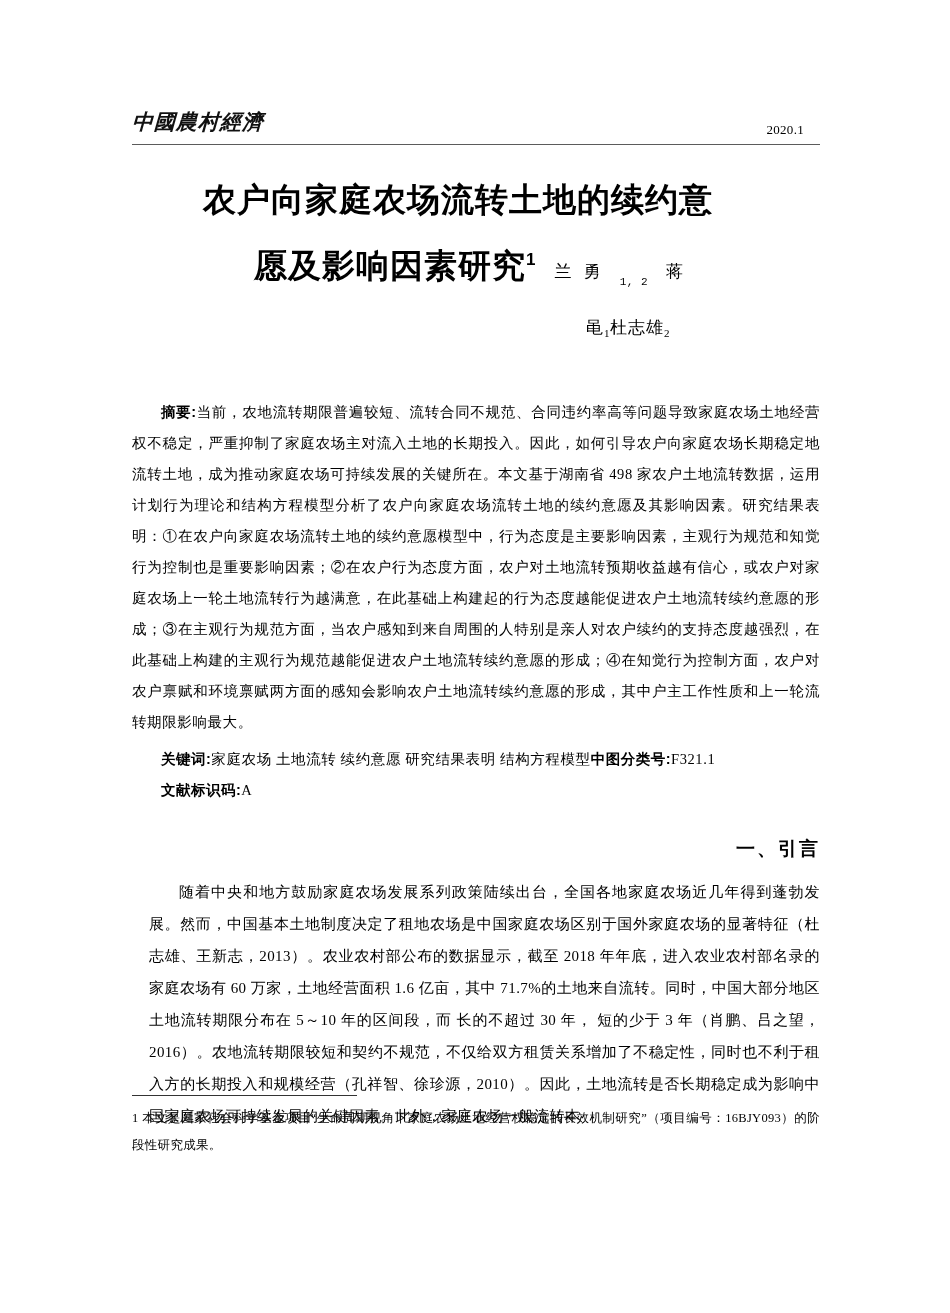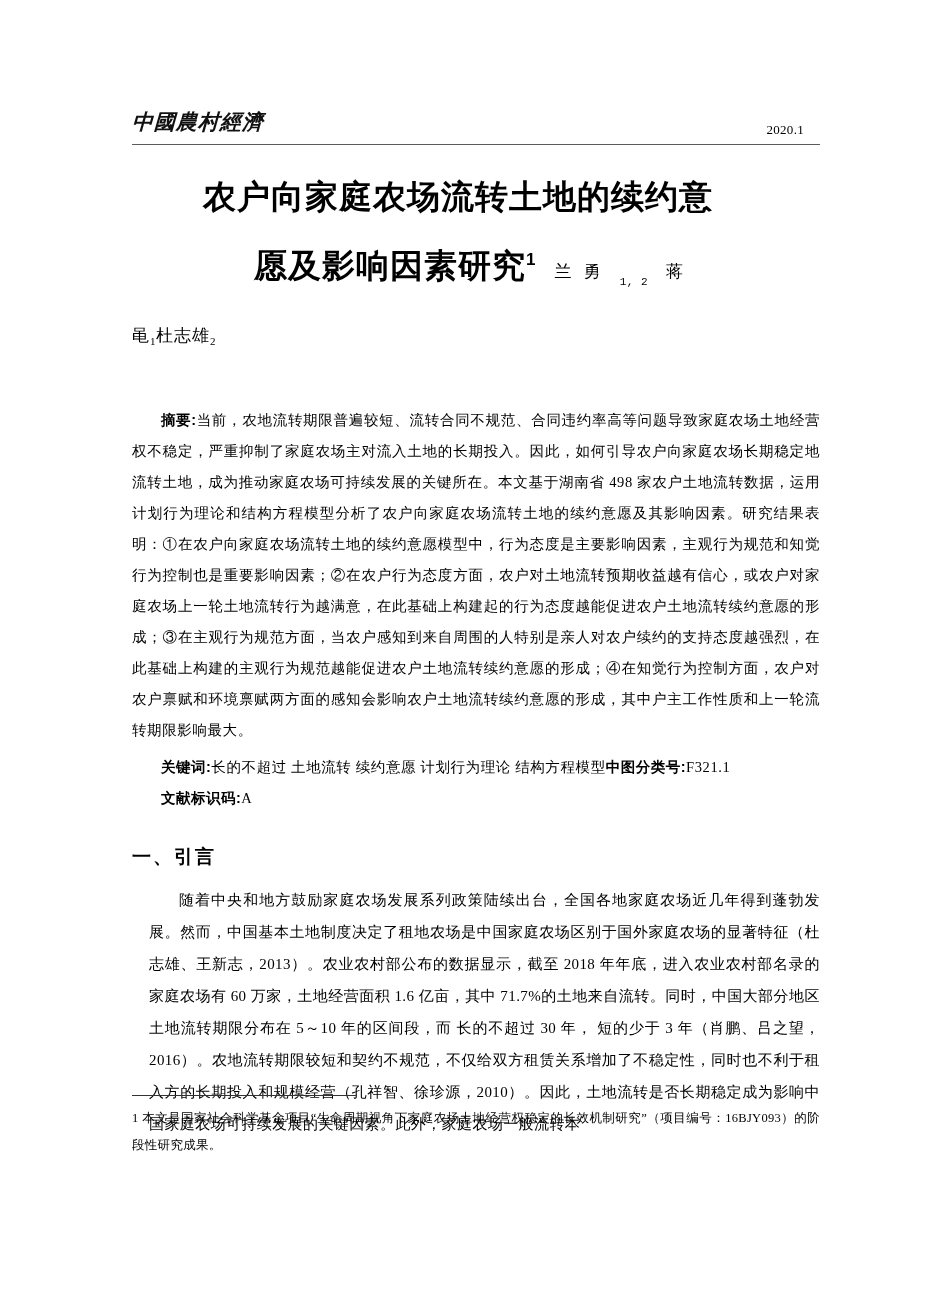--- a/index.html
+++ b/index.html
@@ -67,45 +67,45 @@
     text-align: center;
   }
   .title-line {
     font-family: "Liberation Sans", "DejaVu Sans", sans-serif;
     font-weight: bold;
     font-size: 33px;
     line-height: 60px;
     letter-spacing: 1px;
     white-space: nowrap;
   }
-  .title-line.line1 { padding-right: 36px; font-family: Liberation Mono, monospace; }
+  .title-line.line1 { padding-right: 36px; }
   .title-line.line2 { padding-right: 14px; }
   .title-sup {
     font-size: 17px;
     vertical-align: super;
     font-weight: bold;
   }
   .author-inline {
     font-family: Liberation Mono, monospace;
     font-size: 17px;
     font-weight: normal;
     letter-spacing: 1px;
     margin-left: 18px;
   }
   .author-sub {
     font-size: 11px;
     vertical-align: sub;
     letter-spacing: 0.5px;
   }
   .author-line2 {
-    text-align: left;
+    text-align: right;
     font-family: "Liberation Serif", "DejaVu Serif", serif;
     font-size: 17px;
     letter-spacing: 1px;
-    margin-top: 12px;
+    margin-top: 4px;
     padding-right: 150px;
   }
 
   
   .abstract {
     margin-top: 58px;
     font-family: "Liberation Serif", "DejaVu Serif", serif;
     font-size: 14.5px;
     line-height: 31px;
     text-align: justify;
@@ -126,21 +126,21 @@
     line-height: 31px;
     letter-spacing: 0.6px;
     padding-left: 29px;
   }
   .kw-list { letter-spacing: 0.6px; }
 
   
   .section-head {
     margin-top: 30px;
     margin-bottom: 14px;
-    text-align: left;
+    text-align: right;
     font-family: "Liberation Sans", "DejaVu Sans", sans-serif;
     font-weight: bold;
     font-size: 19px;
     letter-spacing: 2px;
   }
 
   
   .body-para {
     font-family: "Liberation Serif", "DejaVu Serif", serif;
     font-size: 15px;
@@ -190,21 +190,21 @@
       <div class="title-line line1">农户向家庭农场流转土地的续约意</div>
       <div class="title-line line2"><span>愿及影响因素研究</span><span class="title-sup">1</span><span class="author-inline">兰 勇</span><span class="author-inline author-sub">1, 2</span><span class="author-inline">蒋</span></div>
       <div class="author-line2"><span>黾</span><span class="author-sub">1</span><span>杜志雄</span><span class="author-sub">2</span></div>
     </div>
 
     <div class="abstract">
       <span class="abstract-indent"></span><span class="lbl-bold">摘要:</span><span>当前，农地流转期限普遍较短、流转合同不规范、合同违约率高等问题导致家庭农场土地经营权不稳定，严重抑制了家庭农场主对流入土地的长期投入。因此，如何引导农户向家庭农场长期稳定地流转土地，成为推动家庭农场可持续发展的关键所在。本文基于湖南省 498 家农户土地流转数据，运用计划行为理论和结构方程模型分析了农户向家庭农场流转土地的续约意愿及其影响因素。研究结果表明：①在农户向家庭农场流转土地的续约意愿模型中，行为态度是主要影响因素，主观行为规范和知觉行为控制也是重要影响因素；②在农户行为态度方面，农户对土地流转预期收益越有信心，或农户对家庭农场上一轮土地流转行为越满意，在此基础上构建起的行为态度越能促进农户土地流转续约意愿的形成；③在主观行为规范方面，当农户感知到来自周围的人特别是亲人对农户续约的支持态度越强烈，在此基础上构建的主观行为规范越能促进农户土地流转续约意愿的形成；④在知觉行为控制方面，农户对农户禀赋和环境禀赋两方面的感知会影响农户土地流转续约意愿的形成，其中户主工作性质和上一轮流转期限影响最大。</span>
     </div>
 
     <div class="kw-block">
-      <span class="lbl-bold">关键词:</span><span class="kw-list">长的不超过 土地流转 续约意愿 计划行为理论 结构方程模型</span><span class="lbl-bold">中图分类号:</span><span>F321.1</span>
+      <span class="lbl-bold">关键词:</span><span class="kw-list">家庭农场 土地流转 续约意愿 研究结果表明 结构方程模型</span><span class="lbl-bold">中图分类号:</span><span>F321.1</span>
       <div><span class="lbl-bold">文献标识码:</span><span>A</span></div>
     </div>
 
     <div class="section-head">一、引言</div>
 
     <div class="body-para">随着中央和地方鼓励家庭农场发展系列政策陆续出台，全国各地家庭农场近几年得到蓬勃发展。然而，中国基本土地制度决定了租地农场是中国家庭农场区别于国外家庭农场的显著特征（杜志雄、王新志，2013）。农业农村部公布的数据显示，截至 2018 年年底，进入农业农村部名录的家庭农场有 60 万家，土地经营面积 1.6 亿亩，其中 71.7%的土地来自流转。同时，中国大部分地区土地流转期限分布在 5～10 年的区间段，而 长的不超过 30 年， 短的少于 3 年（肖鹏、吕之望，2016）。农地流转期限较短和契约不规范，不仅给双方租赁关系增加了不稳定性，同时也不利于租入方的长期投入和规模经营（孔祥智、徐珍源，2010）。因此，土地流转是否长期稳定成为影响中国家庭农场可持续发展的关键因素。此外，家庭农场一般流转本</div>
 
   </div>
 
   <div class="footnote-zone">

